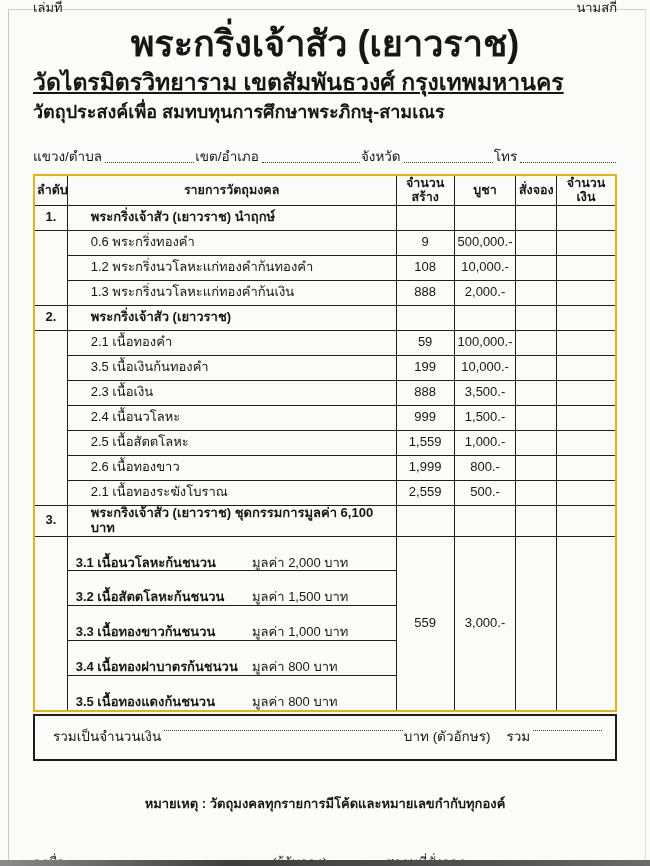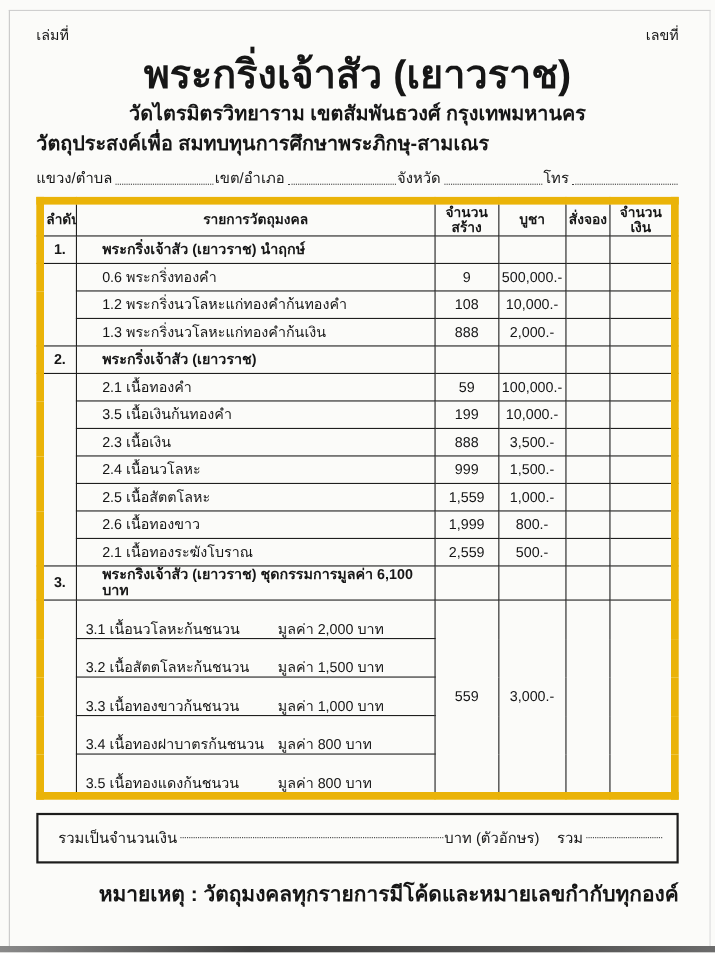--- a/index.html
+++ b/index.html
@@ -9,64 +9,64 @@
     font-family:"Liberation Sans","DejaVu Sans",sans-serif;
   }
   .scan-frame{position:absolute;left:8px;top:9px;right:4px;bottom:6px;
     border-left:1px solid #c7c7c7;border-top:1px solid #cfcfcf;border-right:1px solid #dcdcdc;
     pointer-events:none;}
   .bottom-edge{position:absolute;left:0;right:0;bottom:0;height:6px;
     background:linear-gradient(to right,#8a8a8a,#3e3e3e 35%,#555 80%,#6b6b6b);}
   .content{position:absolute;left:0;top:0;right:0;bottom:0;padding:0 33px;box-sizing:border-box;}
 
   .topline{display:flex;justify-content:space-between;align-items:flex-start;
-    padding-top:24px;font-size:13px;}
+    font-size:13px;}
   .topline .mid{font-size:15px;letter-spacing:.3px;
     text-shadow:.6px .4px 0 rgba(40,40,40,.55), -.4px .2px 0 rgba(60,60,60,.35);}
   h1{margin:5px 0 0;text-align:center;font-size:36px;font-weight:bold;line-height:1.2;}
-  h2{margin:3px 0 0;text-align:center;font-size:18px;font-weight:bold;line-height:1.25;}
+  h2{margin:3px 0 0;font-size:23px;font-weight:bold;line-height:1.25;text-decoration:underline;}
   h3{margin:4px 0 0;text-align:left;font-size:18px;font-weight:bold;line-height:1.25;}
 
   .formline{display:flex;align-items:flex-end;font-size:13.5px;}
   .fl1{margin-top:23px;}
-  .fl2{margin-top:12px;}
+  .fl2{margin-top:25px;}
   .flabel{white-space:nowrap;line-height:1.3;}
   .dots{border-bottom:1.6px dotted #3c3c3c;height:2px;margin:0 1px 3px 3px;flex-grow:1;}
 
   table{width:100%;border-collapse:collapse;margin-top:8px;table-layout:fixed;
-    border:7px solid #eab308;background:#fff0;}
+    border:2px solid #eab308;background:#fff0;}
   th,td{border:1px solid #1f1f1f;padding:0 5px;height:24px;font-size:13px;line-height:1.15;
     overflow:hidden;}
   thead th{font-weight:bold;text-align:center;font-size:12.5px;padding:0 2px;}
   .c-no{text-align:center;font-weight:bold;padding:0 2px;}
   .c-c{text-align:center;padding:0 2px;}
   .c-item{padding-left:23px;}
   .sec-title{font-weight:bold;}
   td.split{padding-left:8px;}
-  .iname{display:inline-block;width:56%;vertical-align:bottom;}
+  .iname{display:inline-block;width:56%;vertical-align:bottom;font-weight:bold;}
   .ival{display:inline-block;vertical-align:bottom;margin-top:19px;}
 
-  .totalbox{border:2px solid #1c1c1c;margin-top:12px;display:flex;align-items:center;
+  .totalbox{border:2px solid #1c1c1c;margin-top:2px;display:flex;align-items:flex-start;
     padding:12px 12px 13px 18px;font-size:13.5px;background:#fff0;}
   .gap{width:16px;flex:0 0 auto;}
 
-  .note{margin-top:12px;text-align:right;font-weight:bold;font-size:19px;}
+  .note{margin-top:32px;text-align:center;font-weight:bold;font-size:13px;}
   .sigline{display:flex;align-items:flex-end;font-size:13.5px;margin-top:40px;}
   .siggap{width:58px;flex:0 0 auto;}
 </style>
 </head>
 <body>
 
 <div class="scan-frame"></div>
 
 <div class="content">
 
   <div class="topline">
     <span class="flabel">เล่มที่</span>
-    <span class="flabel">เลขที่</span>
+    <span class="flabel">นามสกี่</span>
   </div>
 
   <h1>พระกริ่งเจ้าสัว (เยาวราช)</h1>
   <h2>วัดไตรมิตรวิทยาราม เขตสัมพันธวงศ์ กรุงเทพมหานคร</h2>
   <h3>วัตถุประสงค์เพื่อ สมทบทุนการศึกษาพระภิกษุ-สามเณร</h3>
 
   <div class="formline fl2">
       <span class="flabel">แขวง/ตำบล</span>
       <span class="dots" style="flex-grow: 2;"></span>
       <span class="flabel">เขต/อำเภอ</span>

